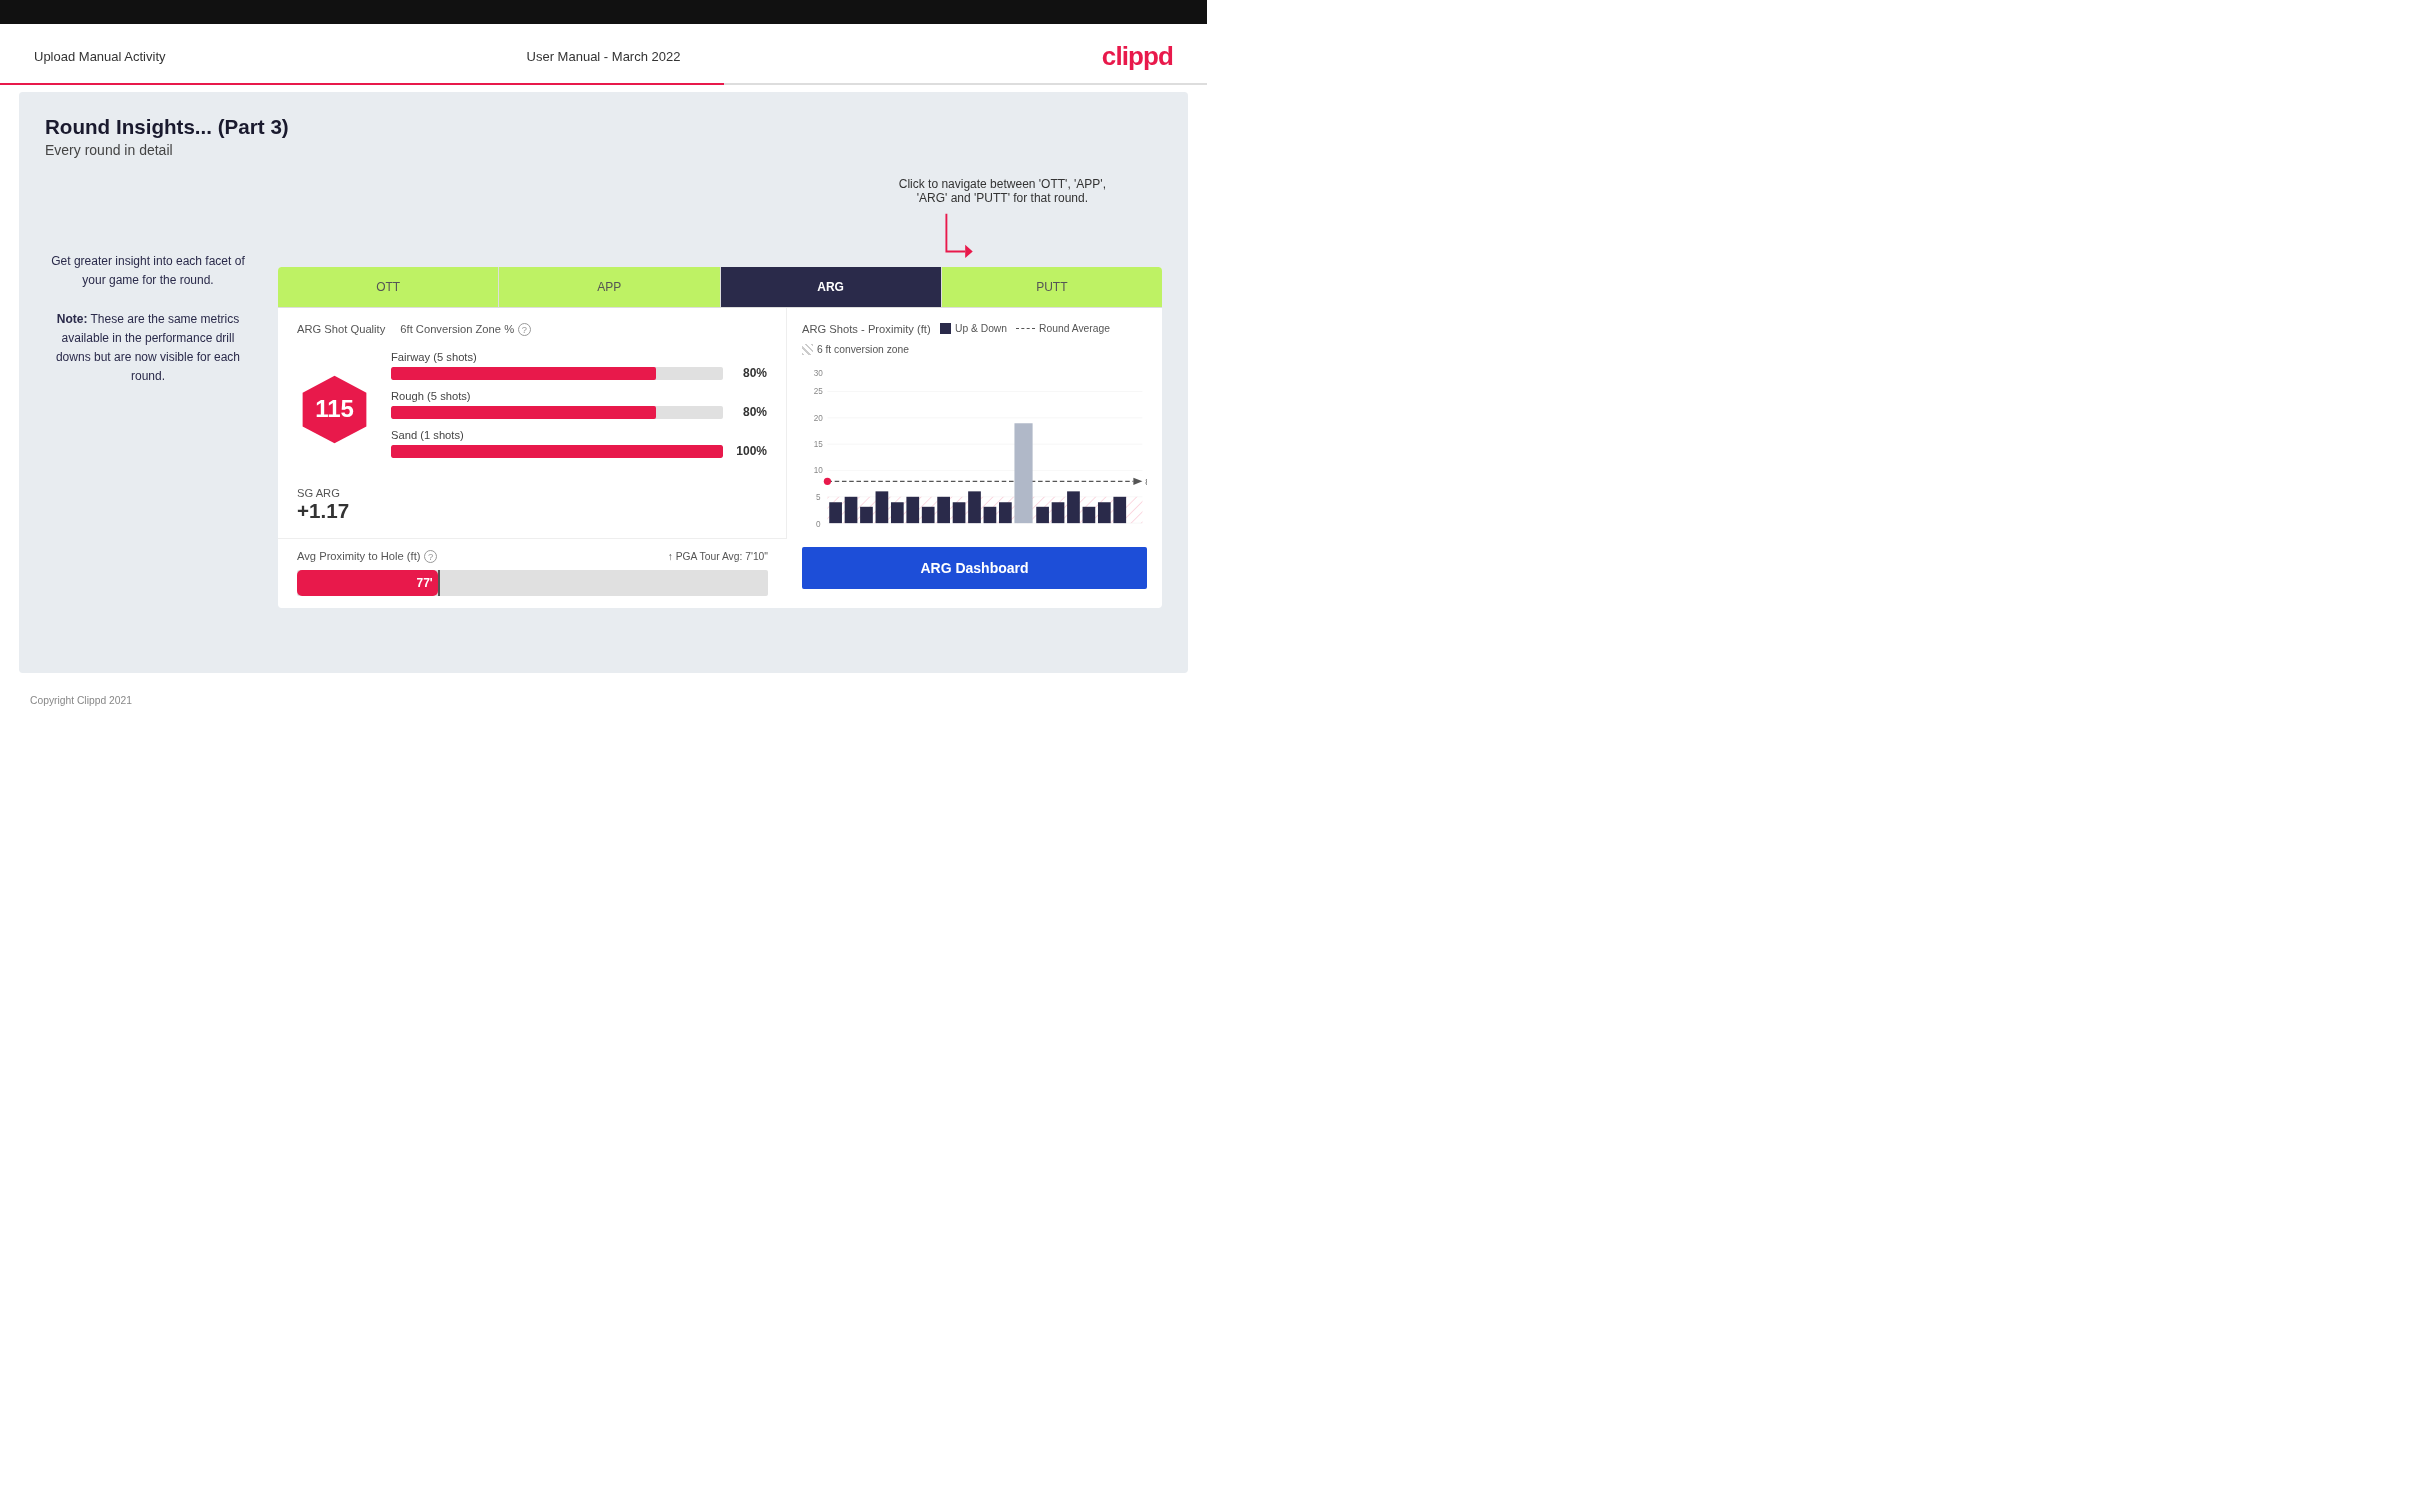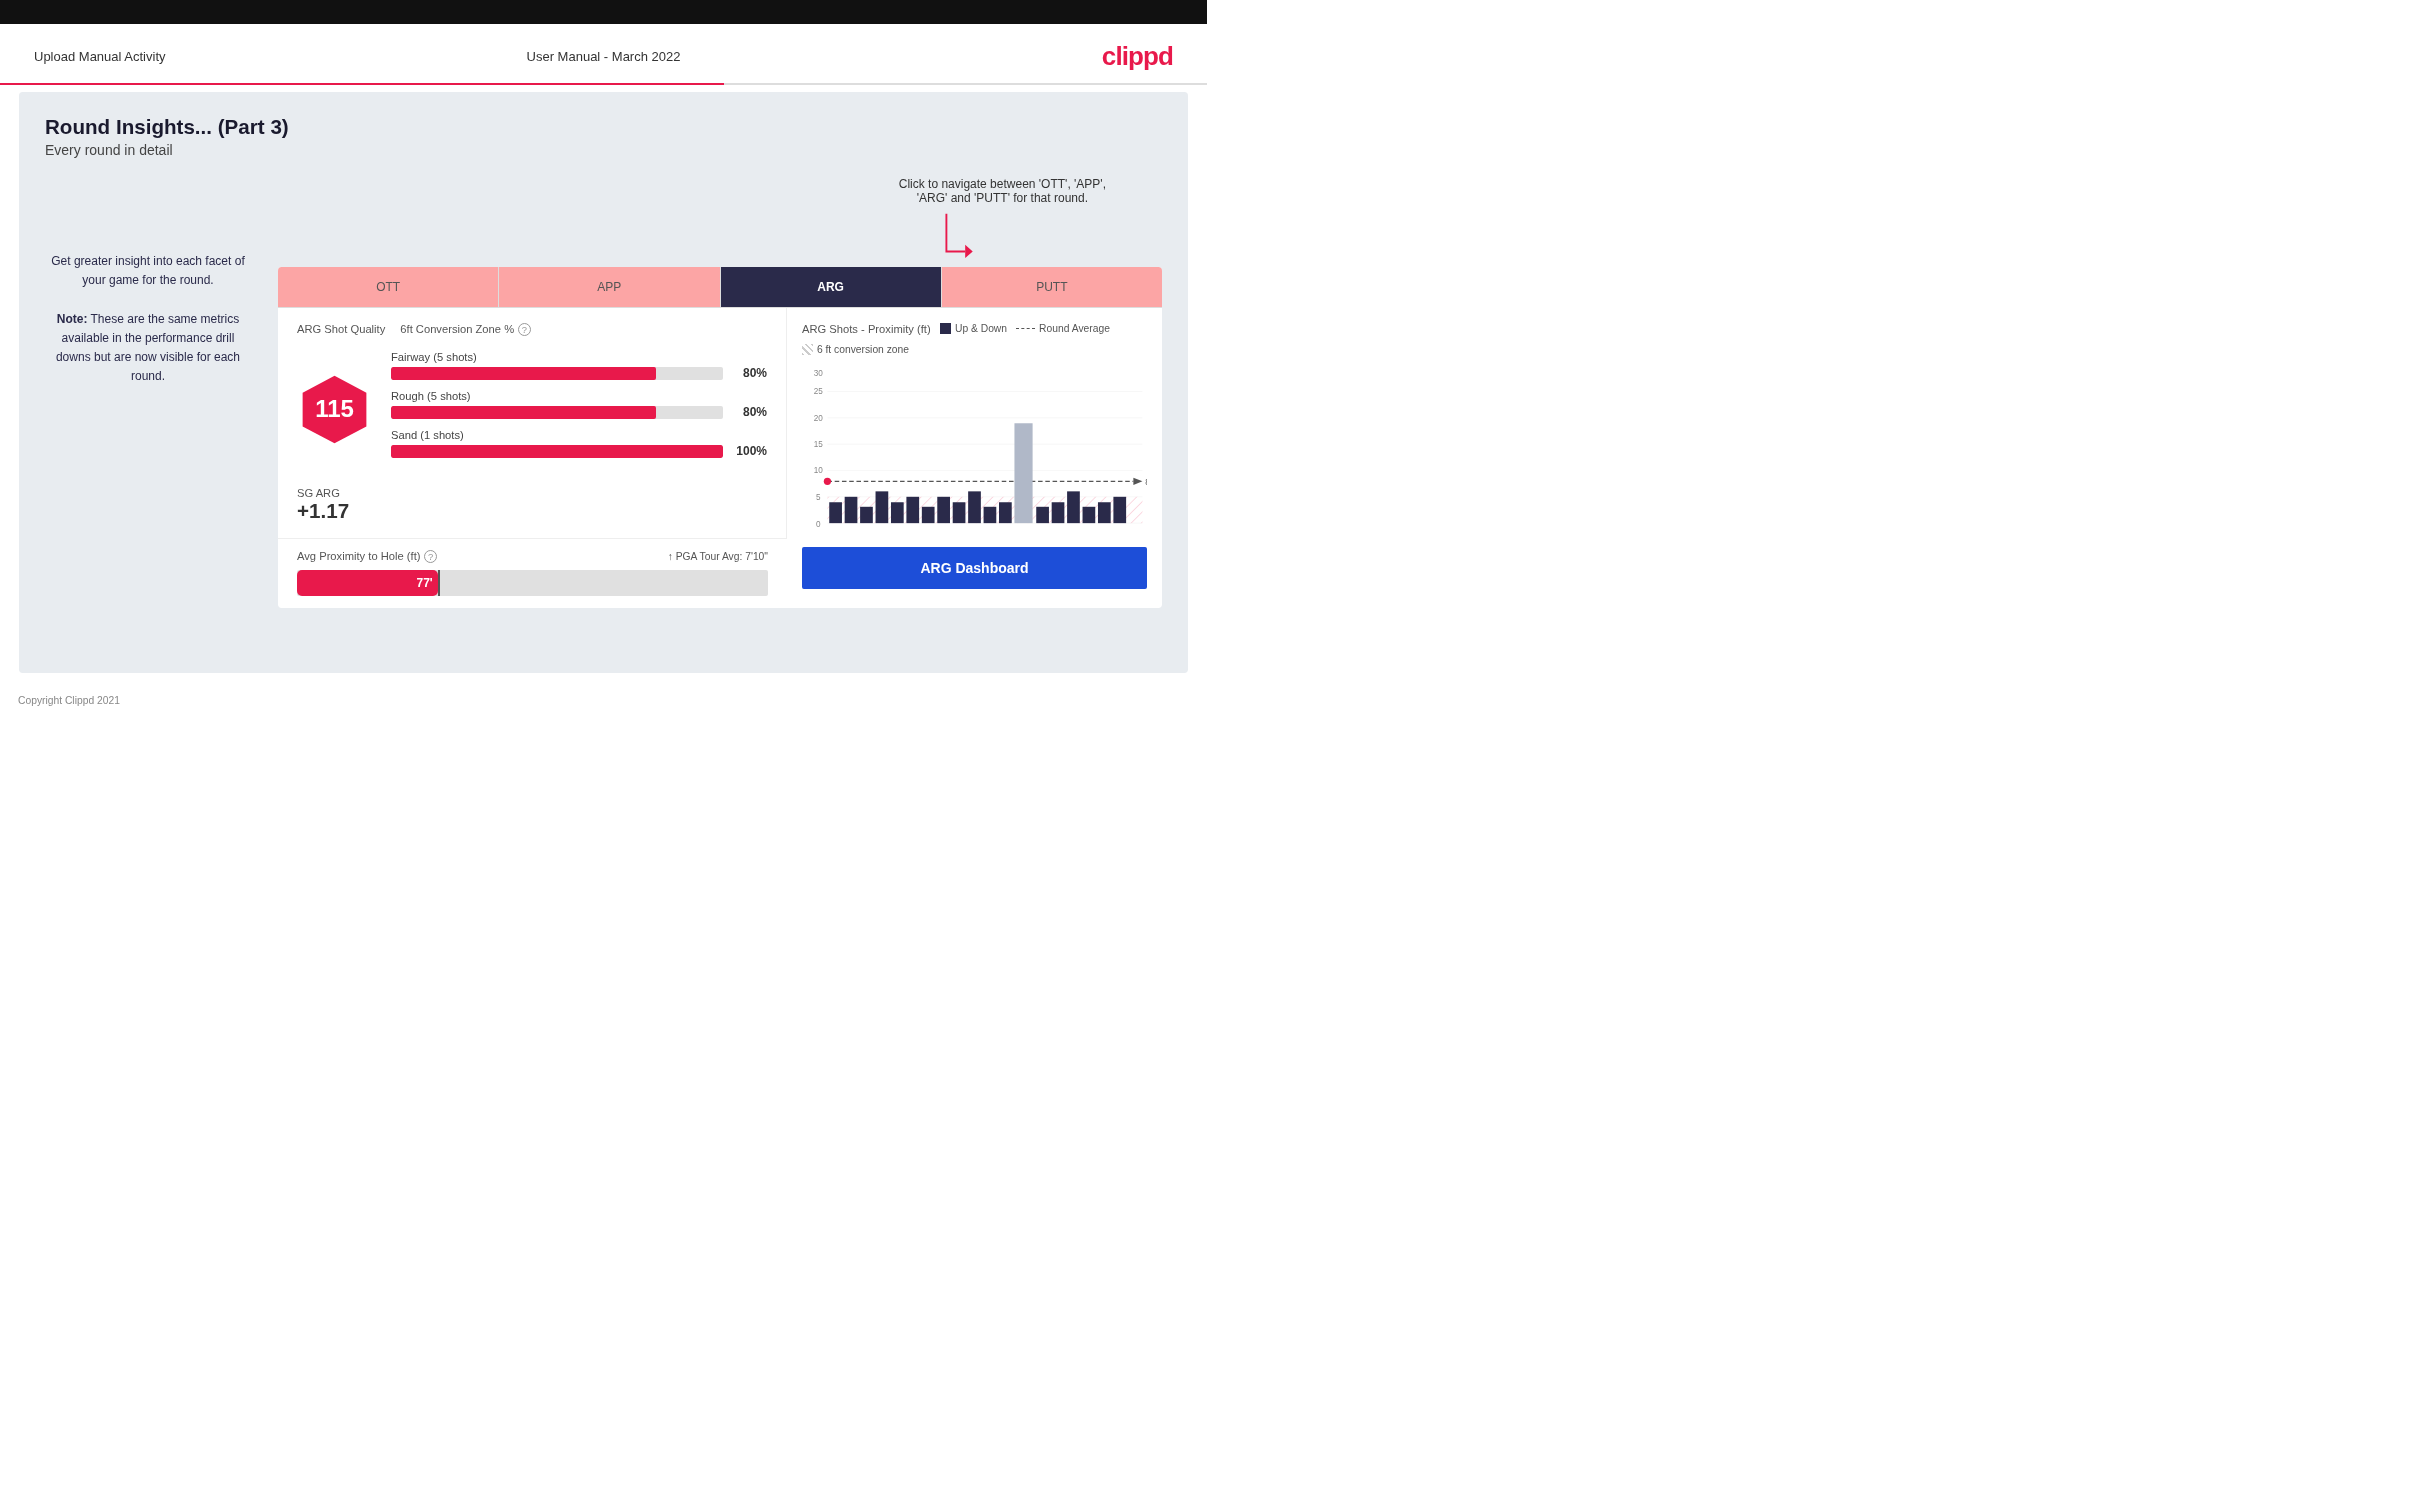--- a/index.html
+++ b/index.html
@@ -109,21 +109,21 @@
       border-bottom: 0.9px solid #ddd;
     }
     .tab {
       flex: 1;
       text-align: center;
       padding: 13px 9.4px;
       font-size: 12px;
       color: #555;
       cursor: pointer;
       border-right: 0.9px solid #ddd;
-      background: #fca5a5;
+      background: #bef264;
     }
     .tab:last-child { border-right: none; }
     .tab.active {
       background: #2a2a4a;
       color: #fff;
       font-weight: 600;
     }
 
     
     .card-inner {
@@ -380,21 +380,21 @@
       position: relative;
     }
     .annotation-bubble {
       font-size: 12px;
       color: #333;
       text-align: center;
       max-width: 300px;
     }
 
     .footer {
-      padding: 15px 18px;
+      padding: 15px 30px;
       font-size: 10.3px;
       color: #888;
     }
   </style>
 </head>
 <body>
 
 <div class="top-bar"></div>
 
 <div class="header">

